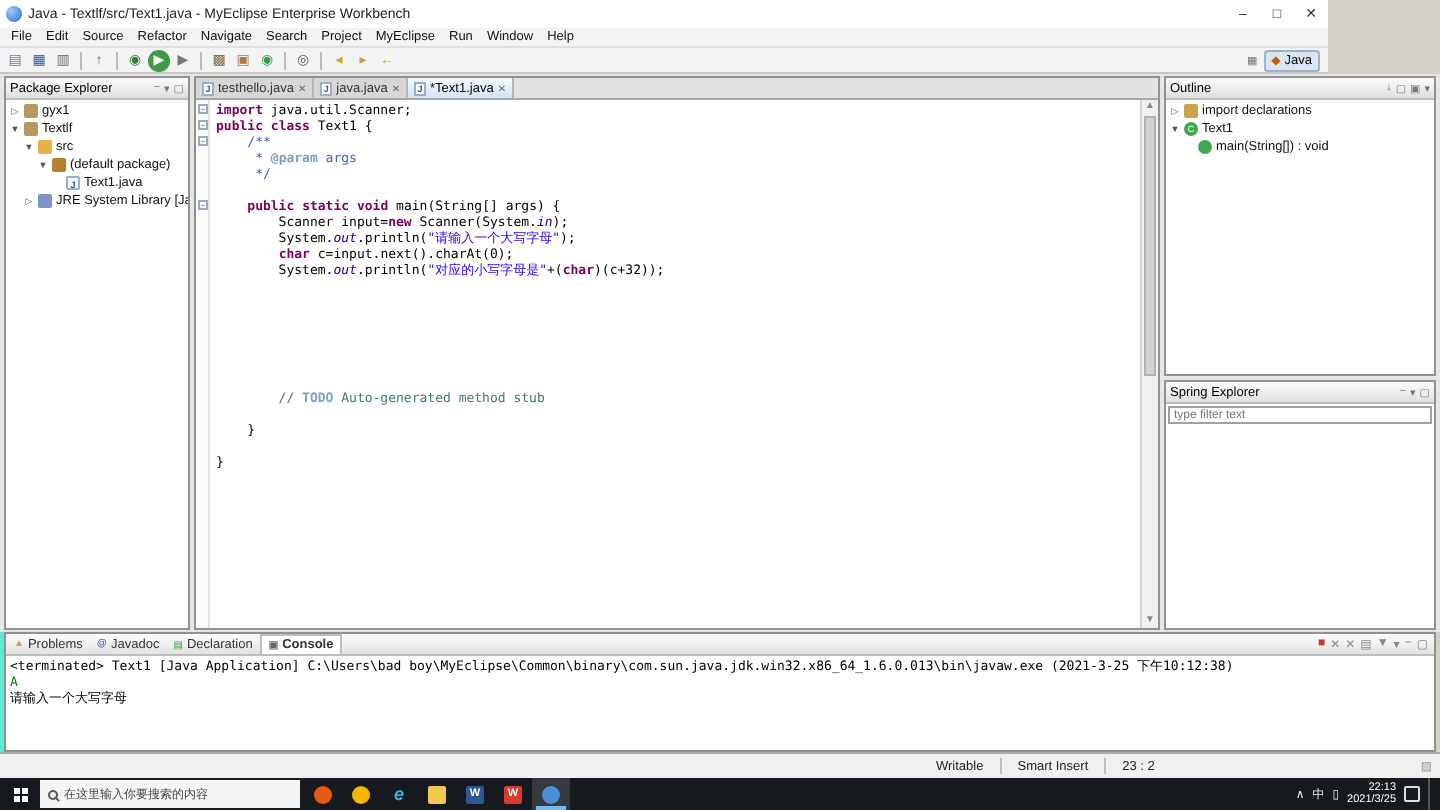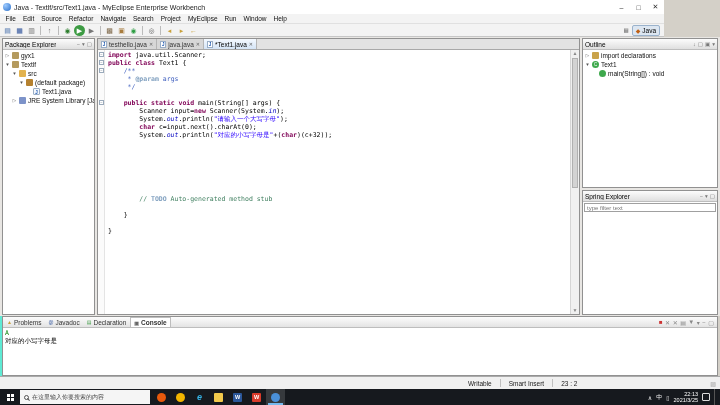--- a/index.html
+++ b/index.html
@@ -328,22 +328,23 @@
             <span class="c-ic" style="color: rgb(136, 136, 136);">✕</span>
             <span class="c-ic" style="color: rgb(136, 136, 136);">✕</span>
             <span class="c-ic" style="color: rgb(136, 136, 136);">▤</span>
             <span class="c-ic" style="color: rgb(136, 136, 136);">▼</span>
             <span class="c-ic" style="color: rgb(136, 136, 136);">▾</span>
             <span class="c-ic" style="color: rgb(136, 136, 136);">−</span>
             <span class="c-ic" style="color: rgb(136, 136, 136);">▢</span>
           </span>
       </div>
       <div class="cbody" id="console-body">
+          <div class="cline header">&lt;terminated&gt; Text1 [Java Application] C:\Users\bad boy\MyEclipse\Common\binary\com.sun.java.jdk.win32.x86_64_1.6.0.013\bin\javaw.exe (2021-3-25 下午10:12:38)</div>
           <div class="cline stdin">A</div>
-          <div class="cline stdout">对应的小写字母是</div>
+          <div class="cline stdout">请输入一个大写字母</div>
         </div>
     </div>
 
     <div class="statusbar">
       <div class="status-fields" id="status-fields">
           <span class="status-item">Writable</span>
           <span class="status-sep"></span>
           <span class="status-item">Smart Insert</span>
           <span class="status-sep"></span>
           <span class="status-item">23 : 2</span>

